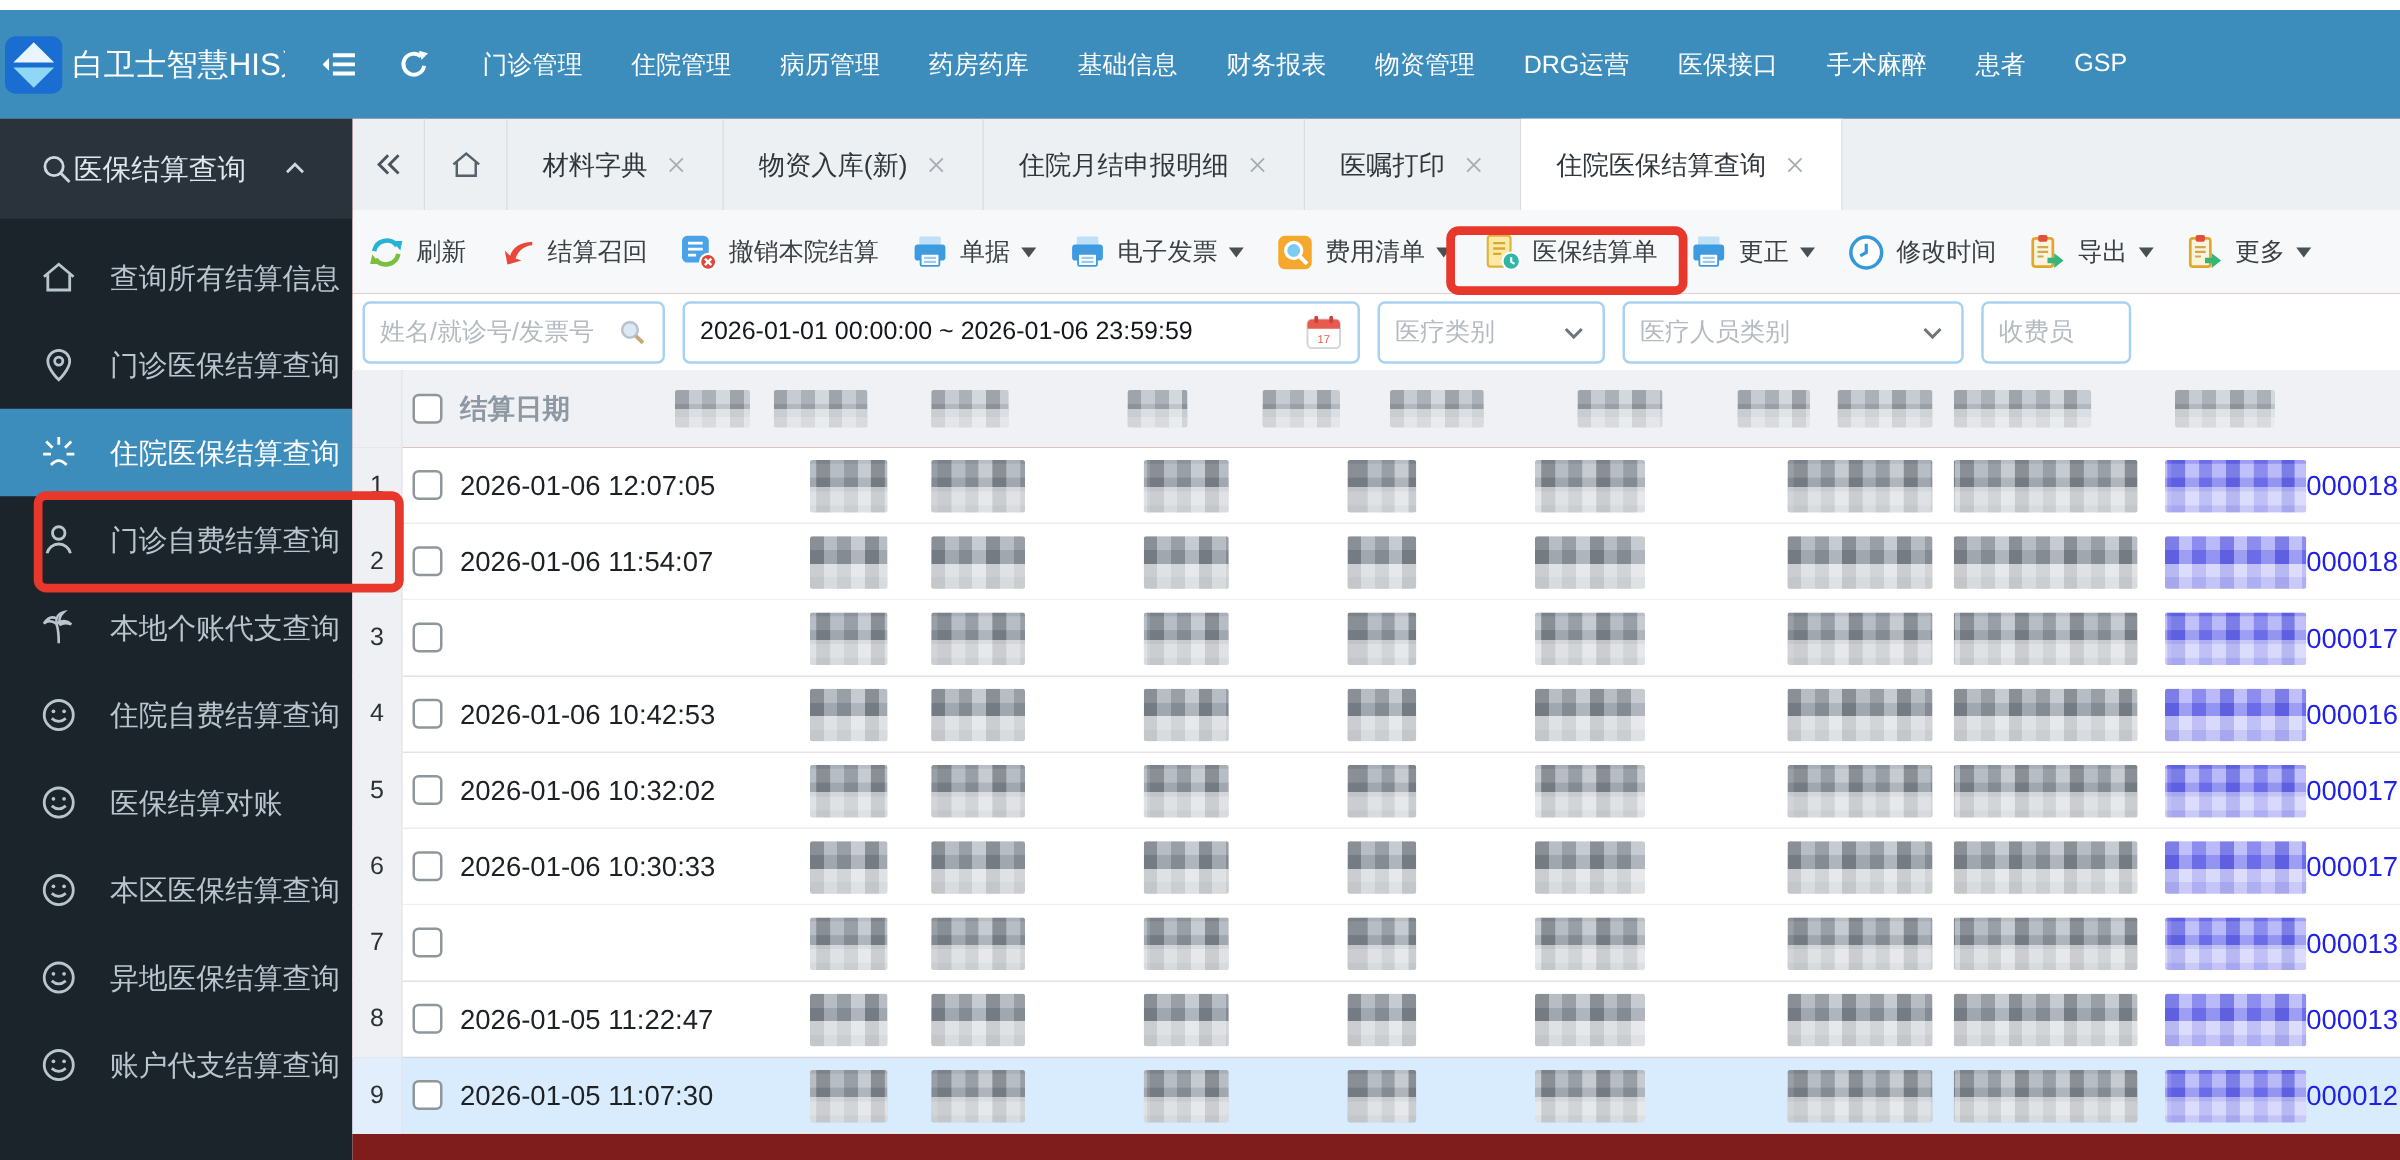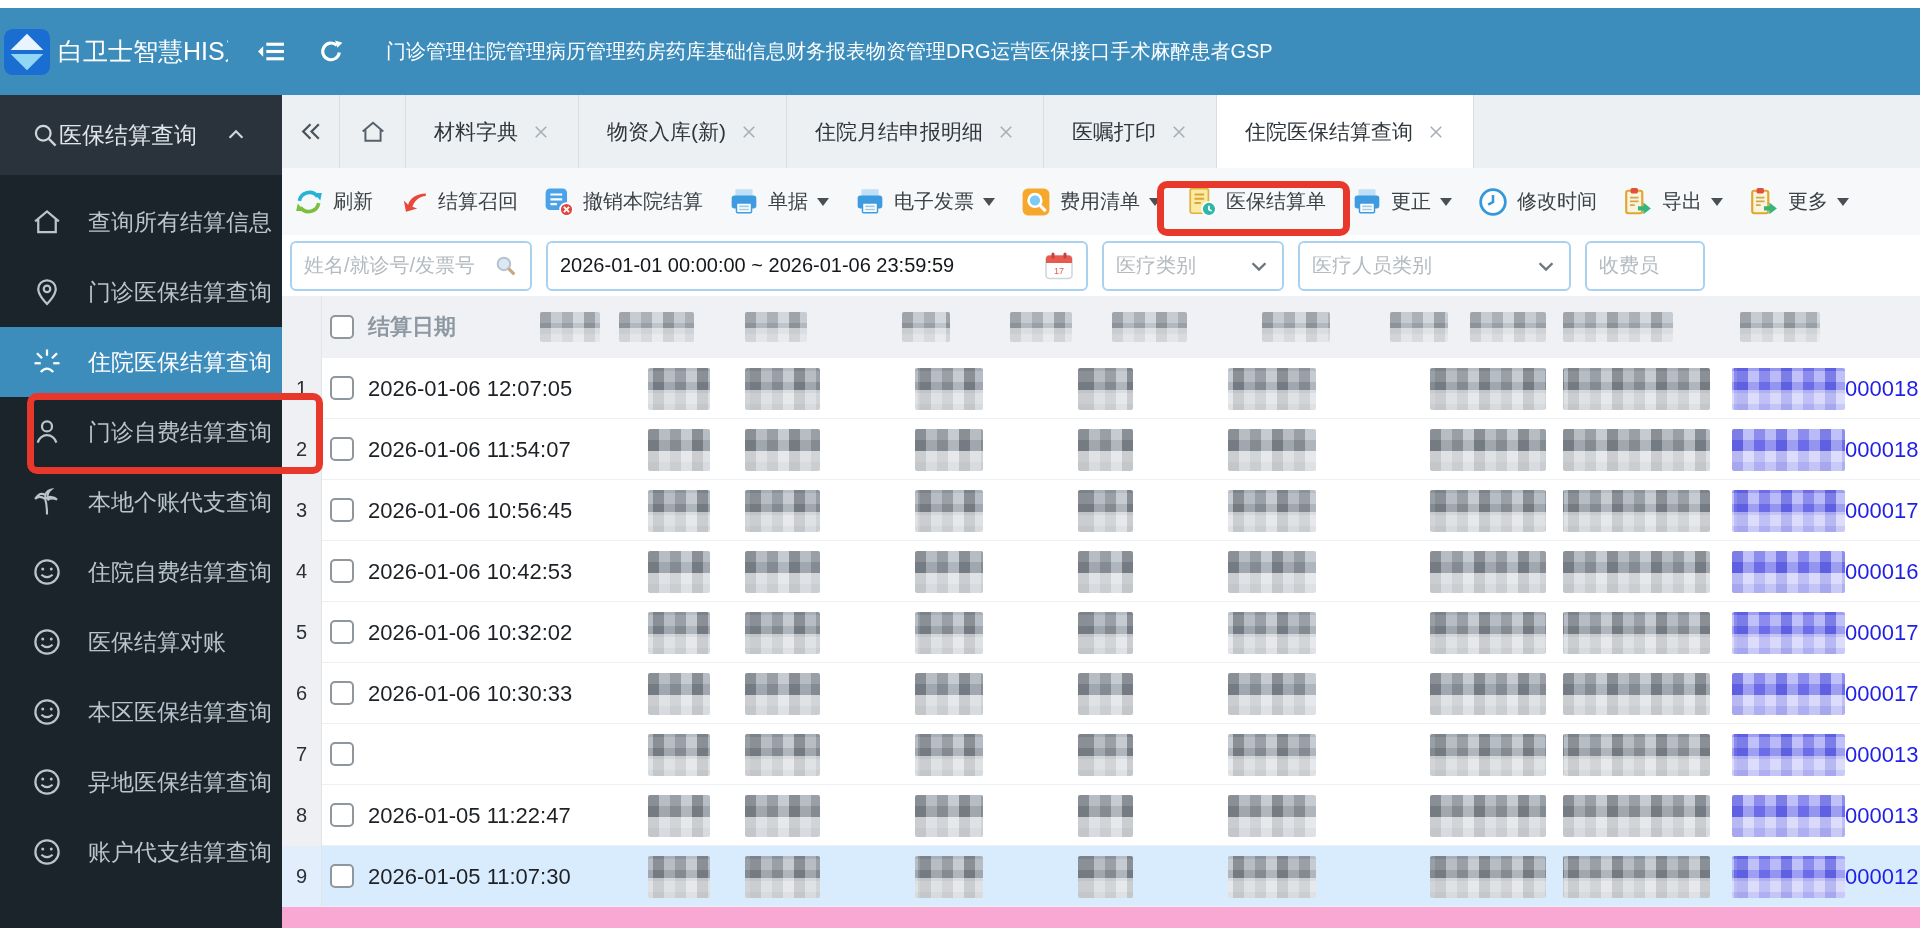--- a/index.html
+++ b/index.html
@@ -7,40 +7,40 @@
     font-family:"Liberation Sans","DejaVu Sans",sans-serif; }
   body { position:relative; }
 
   
   #topbar { position:absolute; left:0; top:8px; width:1920px; height:87px;
     background:#3c8dbc; display:flex; align-items:center; color:#fff; }
   .logo { width:46px; height:48px; margin-left:4px; flex:0 0 auto; }
   .app-title { font-size:25px; color:#fff; width:170px; margin-left:8px;
     white-space:nowrap; overflow:hidden; flex:0 0 auto; }
   .top-icon-btn { margin-left:26px; flex:0 0 auto; cursor:pointer; }
-  #top-menu { display:flex; align-items:center; margin-left:42px; font-size:20px; }
+  #top-menu { display:flex; align-items:center; gap:39px; margin-left:42px; font-size:20px; }
   #top-menu .tm-item { white-space:nowrap; cursor:pointer; }
 
   
   #sidebar { position:absolute; left:0; top:95px; width:282px; height:833px;
     background:#1b232b; }
   #sb-head { height:80px; background:#2a333c; display:flex; align-items:center;
     color:#dfe6ec; }
   #sb-head .sb-search { margin-left:32px; }
   #sb-head .sb-title { font-size:23px; }
   #sb-head .sb-chev { margin-left:28px; }
   #sb-menu { padding-top:12px; }
   .sb-item { height:70px; display:flex; align-items:center; color:#b9c5cd;
     font-size:23px; cursor:pointer; }
   .sb-item .sb-ic { width:30px; height:30px; margin-left:32px; flex:0 0 auto; }
   .sb-item .sb-label { margin-left:26px; white-space:nowrap; }
   .sb-item.active { background:#3c8dbc; color:#fff; }
 
   
-  #main { position:absolute; left:282px; top:95px; width:1638px; height:833px; background:#f9a8d4; }
+  #main { position:absolute; left:282px; top:95px; width:1638px; height:833px; background:#7f1d1d; }
 
   
   #tabbar { height:73px; background:#edf0f2; display:flex; align-items:stretch; }
   .tab-collapse { width:58px; display:flex; align-items:center; justify-content:center;
     border-right:1px solid #d9dde0; cursor:pointer; }
   .tab-home { width:66px; display:flex; align-items:center; justify-content:center;
     border-right:1px solid #d9dde0; cursor:pointer; }
   .tab { display:flex; align-items:center; padding:0 28px; gap:14px;
     border-right:1px solid #d9dde0; font-size:21px; color:#2f363c; cursor:pointer; white-space:nowrap; }
   .tab.active { background:#fff; }
@@ -538,21 +538,20 @@
           <div class="px" style="left: 796px; width: 55px;"></div>
           <div class="px" style="left: 946px; width: 88px;"></div>
           <div class="px" style="left: 1148px; width: 116px;"></div>
           <div class="px" style="left: 1281px; width: 147px;"></div>
           <div class="px blue" style="left: 1450px; width: 113px;"></div>
           <div class="link">000018</div>
         </div>
         <div class="trow">
           <div class="num">3</div>
           <div class="cbx"></div>
-          <div class="date">2026-01-06 10:56:45</div>
           <div class="px" style="left: 366px; width: 62px;"></div>
           <div class="px" style="left: 463px; width: 75px;"></div>
           <div class="px" style="left: 633px; width: 68px;"></div>
           <div class="px" style="left: 796px; width: 55px;"></div>
           <div class="px" style="left: 946px; width: 88px;"></div>
           <div class="px" style="left: 1148px; width: 116px;"></div>
           <div class="px" style="left: 1281px; width: 147px;"></div>
           <div class="px blue" style="left: 1450px; width: 113px;"></div>
           <div class="link">000017</div>
         </div>

